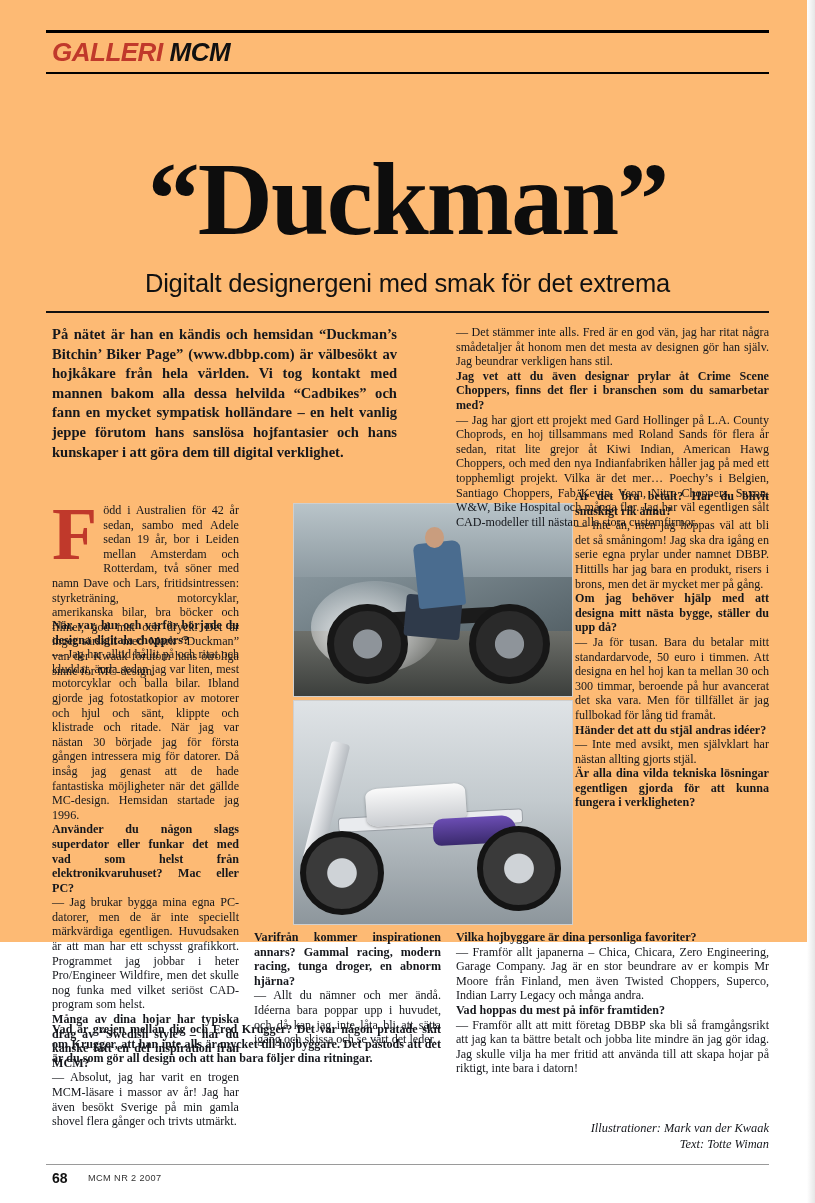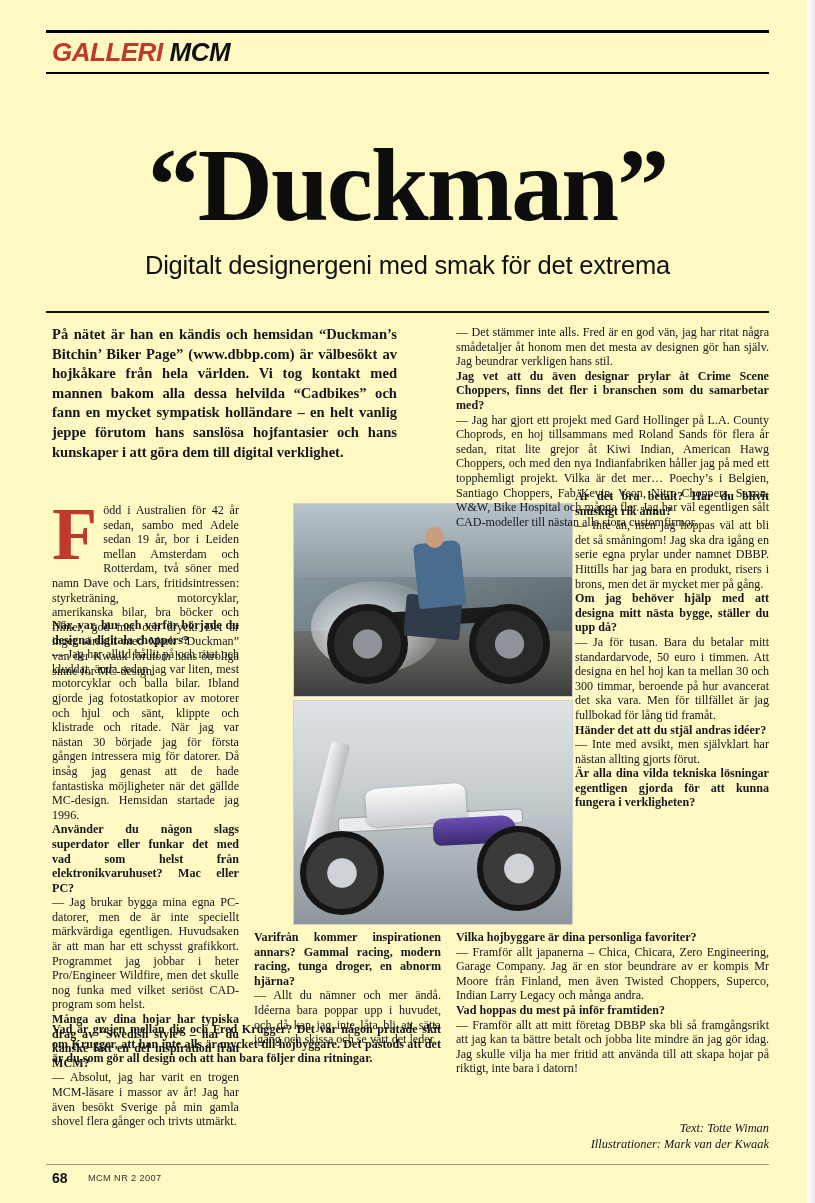--- a/index.html
+++ b/index.html
@@ -12,22 +12,22 @@
     height: 1203px;
     font-family: "Liberation Serif", serif;
     color: #111111;
     position: relative;
     overflow: hidden;
   }
   .page {
     position: absolute;
     left: 0; top: 0;
     width: 815px;
-    height: 1203px;
-    background: #fef9c3;
+    height: 942px;
+    background: #fdba74;
   }
 
   
   .header-rule-top {
     position: absolute;
     left: 46px; top: 30px;
     width: 723px; height: 3px;
     background: #000000;
   }
   .header-kicker {
@@ -56,21 +56,21 @@
     width: 723px;
   }
   .big-title {
     font-family: "Liberation Serif", serif;
     font-size: 104px;
     line-height: 110px;
     letter-spacing: -2px;
     color: #0d0d0d;
     text-align: center;
     white-space: nowrap;
-    margin: 0;
+    margin: 14px;
   }
   .subtitle {
     font-family: "Liberation Sans", sans-serif;
     font-size: 25.5px;
     line-height: 30px;
     color: #111111;
     text-align: center;
     white-space: nowrap;
     margin: 10px 0 0 0;
     letter-spacing: -0.2px;
@@ -363,33 +363,33 @@
     <p class="q">Jag vet att du även designar prylar åt Crime Scene Choppers, finns det fler i branschen som du samarbetar med?</p>
     <p>— Jag har gjort ett projekt med Gard Hollinger på L.A. County Choprods, en hoj tillsammans med Roland Sands för flera år sedan, ritat lite grejor åt Kiwi Indian, American Hawg Choppers, och med den nya Indianfabriken håller jag på med ett topphemligt projekt. Vilka är det mer… Poechy’s i Belgien, Santiago Choppers, Fab Kevin, Veon, Nitro Choppers, Saxon, W&amp;W, Bike Hospital och många fler. Jag har väl egentligen sålt CAD-modeller till nästan alla stora customfirmor.</p>
   </div>
 
   <div class="col col-right-narrow">
     <p class="q">Är det bra betalt? Har du blivit snuskigt rik ännu?</p>
     <p>— Inte än, men jag hoppas väl att bli det så småningom! Jag ska dra igång en serie egna prylar under namnet DBBP. Hittills har jag bara en produkt, risers i brons, men det är mycket mer på gång.</p>
     <p class="q">Om jag behöver hjälp med att designa mitt nästa bygge, ställer du upp då?</p>
     <p>— Ja för tusan. Bara du betalar mitt standardarvode, 50 euro i timmen. Att designa en hel hoj kan ta mellan 30 och 300 timmar, beroende på hur avancerat det ska vara. Men för tillfället är jag fullbokad för lång tid framåt.</p>
     <p class="q">Händer det att du stjäl andras idéer?</p>
-    <p>— Inte med avsikt, men självklart har nästan allting gjorts förut.</p>
+    <p>— Inte med avsikt, men självklart har nästan allting gjorts stjäl.</p>
     <p class="q">Är alla dina vilda tekniska lösningar egentligen gjorda för att kunna fungera i verkligheten?</p>
   </div>
 
   <div class="col col-right-lower">
     <p class="q">Vilka hojbyggare är dina personliga favoriter?</p>
     <p>— Framför allt japanerna – Chica, Chicara, Zero Engineering, Garage Company. Jag är en stor beundrare av er kompis Mr Moore från Finland, men även Twisted Choppers, Superco, Indian Larry Legacy och många andra.</p>
     <p class="q">Vad hoppas du mest på inför framtiden?</p>
     <p>— Framför allt att mitt företag DBBP ska bli så framgångsrikt att jag kan ta bättre betalt och jobba lite mindre än jag gör idag. Jag skulle vilja ha mer fritid att använda till att skapa hojar på riktigt, inte bara i datorn!</p>
   </div>
 
   <div class="credits">
+    <div>Illustrationer: Mark van der Kwaak</div>
     <div>Text: Totte Wiman</div>
-    <div>Illustrationer: Mark van der Kwaak</div>
   </div>
 
   <div class="footer-rule"></div>
   <div class="folio">68</div>
   <div class="footer-meta">MCM NR 2 2007</div>
 
 </div>
 
 </body></html>

